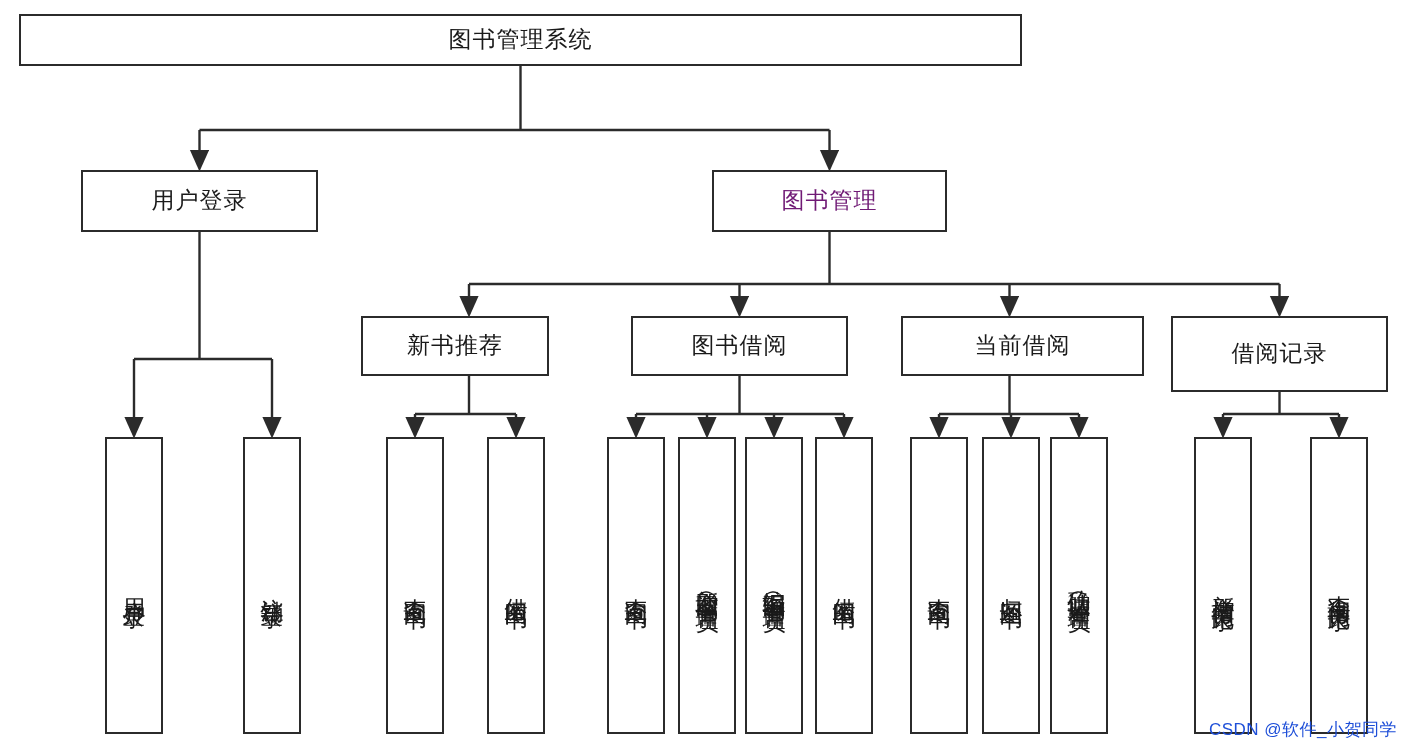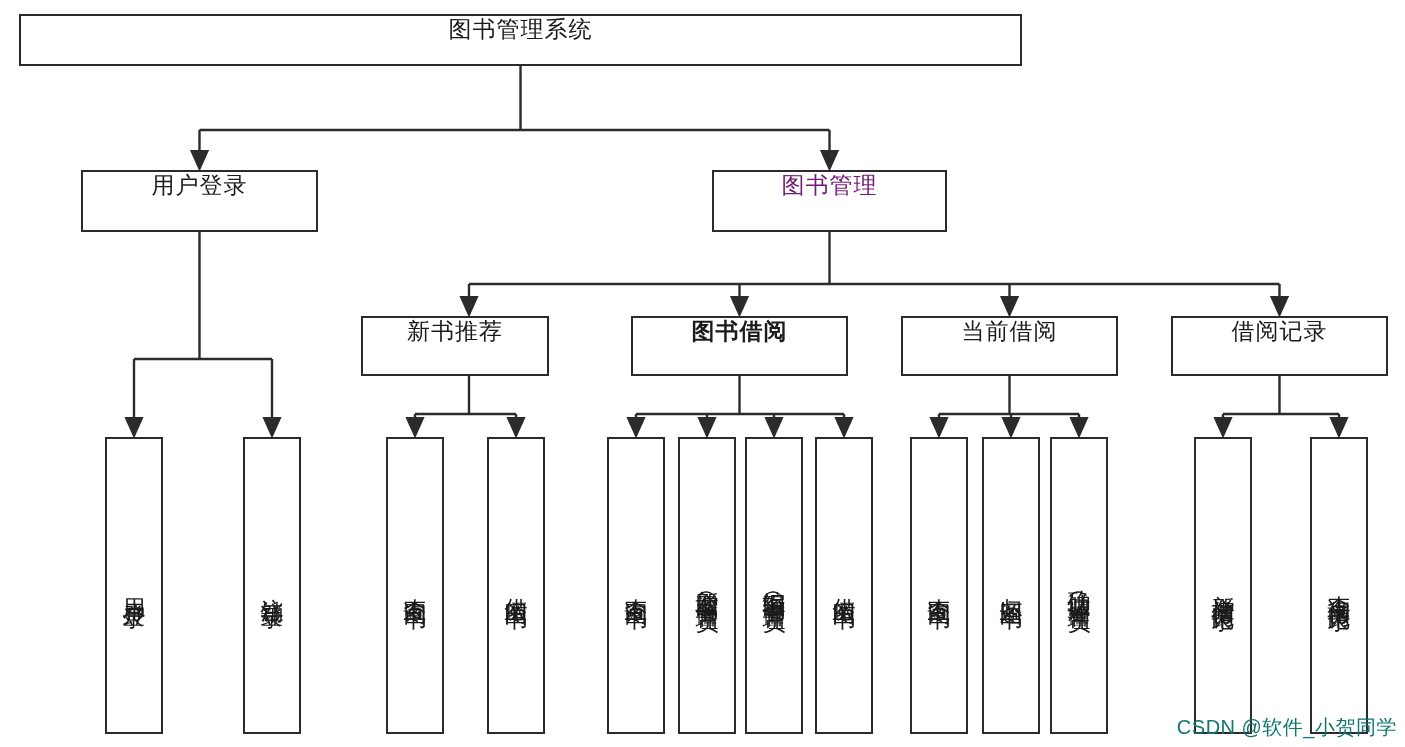--- a/index.html
+++ b/index.html
@@ -23,21 +23,21 @@
     left: 0;
     width: 1405px;
     height: 747px;
   }
   .node-box {
     position: absolute;
     box-sizing: border-box;
     border: 2px solid #2b2b2b;
     background: #ffffff;
     display: flex;
-    align-items: flex-start;
+    align-items: center;
     justify-content: center;
     color: #1a1a1a;
   }
   .node-box.horizontal {
     font-size: 23px;
     line-height: 1.2;
     letter-spacing: 1px;
   }
   .node-box.vertical {
     writing-mode: vertical-rl;
@@ -55,22 +55,22 @@
     text-align: center;
   }
   .node-box.vertical .node-label {
     writing-mode: vertical-rl;
     text-orientation: upright;
   }
   #watermark {
     position: absolute;
     right: 8px;
     bottom: 6px;
-    font-size: 20px;
-    color: #0f766e;
+    font-size: 17px;
+    color: #1d4ed8;
     letter-spacing: 0.5px;
     white-space: nowrap;
     pointer-events: none;
   }
 </style>
 </head>
 <body>
 
 <div id="diagram-root">
 
@@ -123,27 +123,27 @@
       </div>
       <div class="node-box horizontal" style="left: 81px; top: 170px; width: 237px; height: 62px; border-color: rgb(43, 43, 43); color: rgb(26, 26, 26);">
         <span class="node-label">用户登录</span>
       </div>
       <div class="node-box horizontal" style="left: 712px; top: 170px; width: 235px; height: 62px; border-color: rgb(43, 43, 43); color: #701a75;">
         <span class="node-label">图书管理</span>
       </div>
       <div class="node-box horizontal" style="left: 361px; top: 316px; width: 188px; height: 60px; border-color: rgb(43, 43, 43); color: rgb(26, 26, 26);">
         <span class="node-label">新书推荐</span>
       </div>
-      <div class="node-box horizontal" style="left: 631px; top: 316px; width: 217px; height: 60px; border-color: rgb(43, 43, 43); color: rgb(26, 26, 26); font-weight: bold;">
+      <div class="node-box horizontal" style="left: 631px; top: 316px; width: 217px; height: 60px; border-color: rgb(43, 43, 43); color: rgb(26, 26, 26);">
         <span class="node-label">图书借阅</span>
       </div>
-      <div class="node-box horizontal" style="left: 901px; top: 316px; width: 217px; height: 60px; border-color: rgb(43, 43, 43); color: rgb(26, 26, 26);">
+      <div class="node-box horizontal" style="left: 901px; top: 316px; width: 243px; height: 60px; border-color: rgb(43, 43, 43); color: rgb(26, 26, 26);">
         <span class="node-label">当前借阅</span>
       </div>
-      <div class="node-box horizontal" style="left: 1171px; top: 316px; width: 217px; height: 60px; border-color: rgb(43, 43, 43); color: rgb(26, 26, 26);">
+      <div class="node-box horizontal" style="left: 1171px; top: 316px; width: 217px; height: 76px; border-color: rgb(43, 43, 43); color: rgb(26, 26, 26);">
         <span class="node-label">借阅记录</span>
       </div>
       <div class="node-box vertical" style="left: 105px; top: 437px; width: 58px; height: 297px; border-color: rgb(43, 43, 43); color: rgb(26, 26, 26);">
         <span class="node-label">用户登录</span>
       </div>
       <div class="node-box vertical" style="left: 243px; top: 437px; width: 58px; height: 297px; border-color: rgb(43, 43, 43); color: rgb(26, 26, 26);">
         <span class="node-label">注销登录</span>
       </div>
       <div class="node-box vertical" style="left: 386px; top: 437px; width: 58px; height: 297px; border-color: rgb(43, 43, 43); color: rgb(26, 26, 26);">
         <span class="node-label">查询图书</span>

